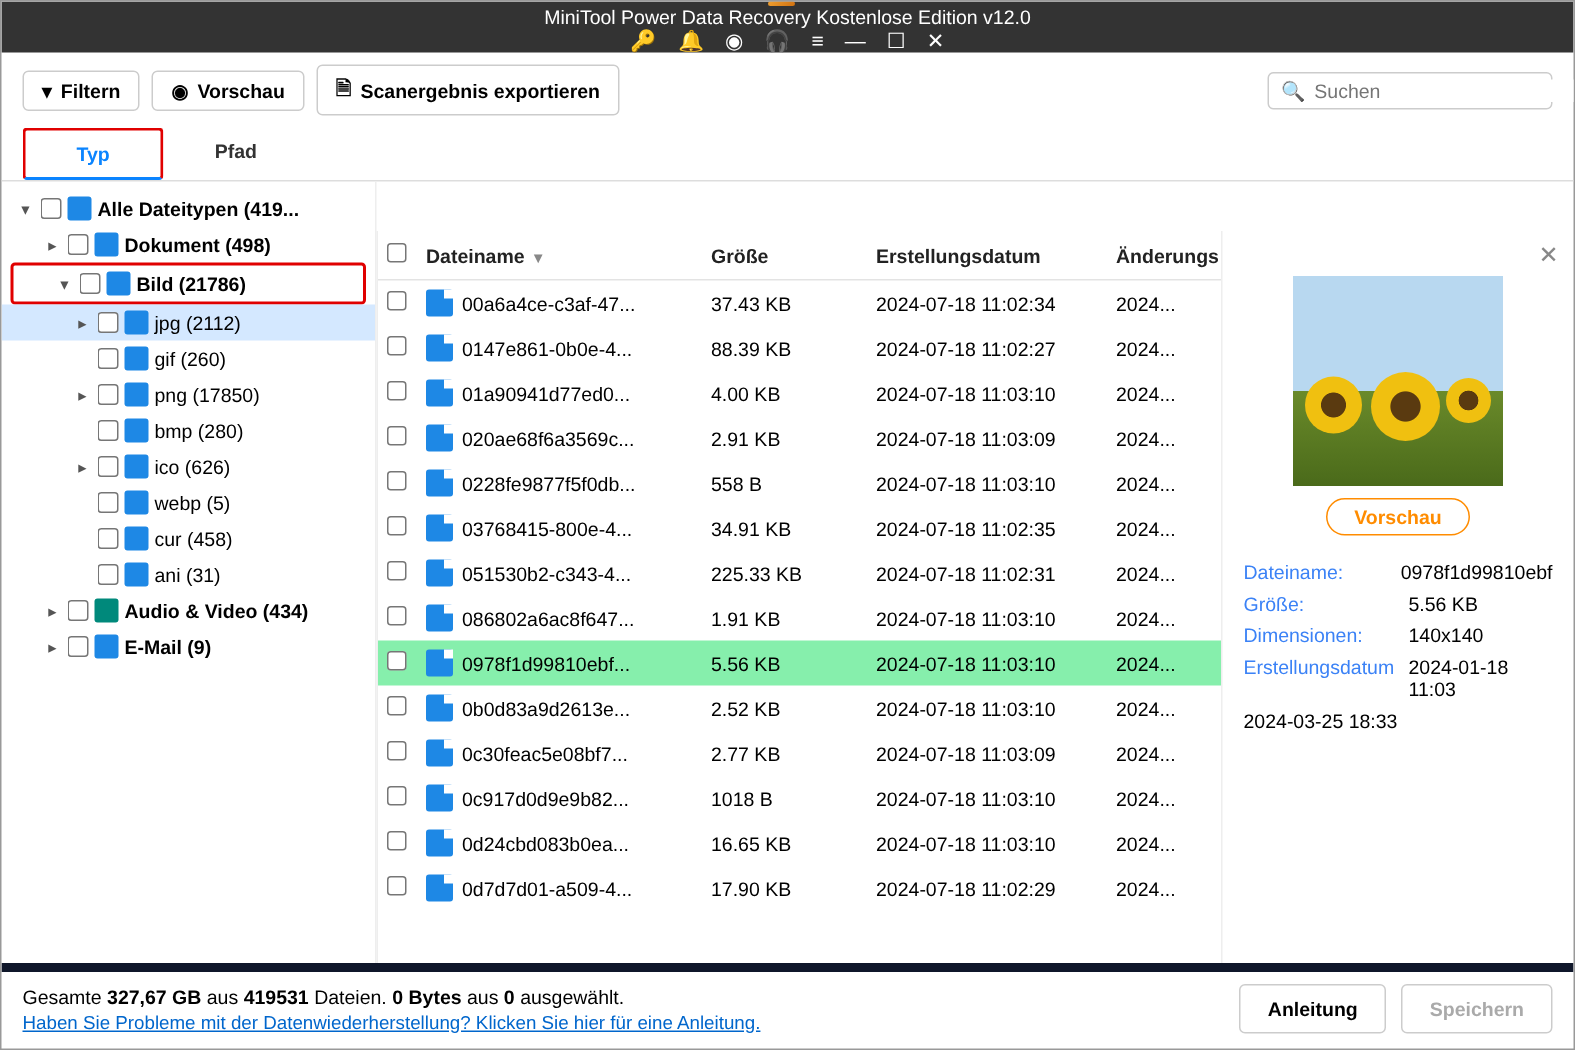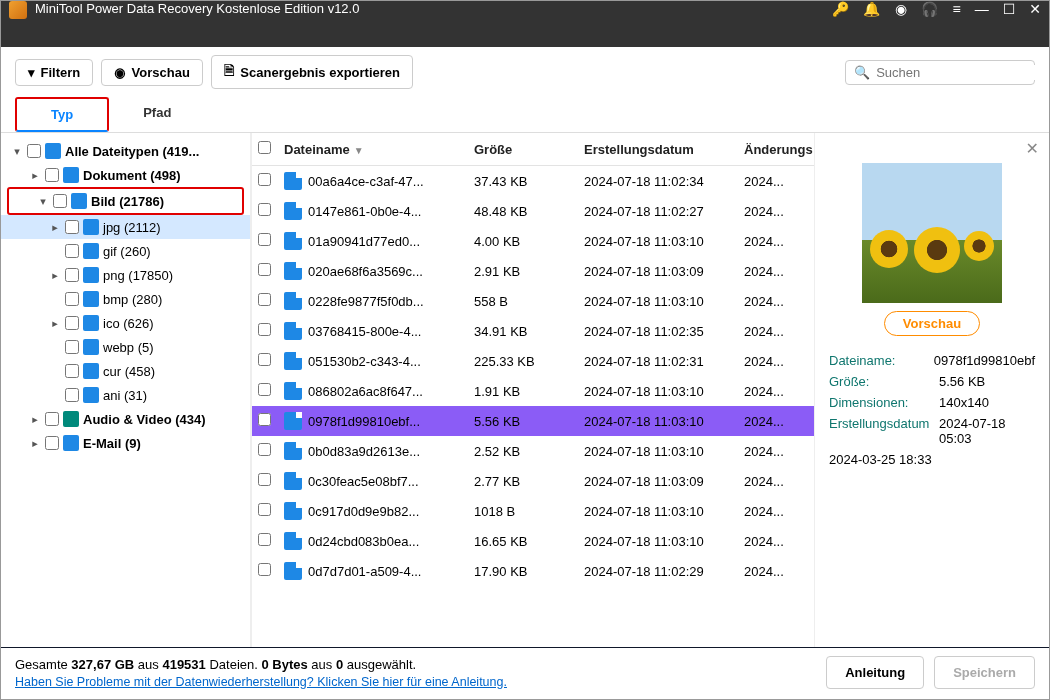--- a/index.html
+++ b/index.html
@@ -1,17 +1,17 @@
 <!DOCTYPE html>
 <html><head>
 <meta charset="utf-8">
 <style>
 * { box-sizing: border-box; margin: 0; padding: 0; font-family: "Segoe UI", Arial, sans-serif; font-size: 13px; }
 body { width: 1050px; height: 700px; background: #fff; overflow: hidden; display: flex; flex-direction: column; border:1px solid #999; }
-.titlebar { background: #333; color: #fff; height: 46px; display: flex; align-items: flex-start; padding: 0 8px; }
+.titlebar { background: #333; color: #fff; height: 34px; display: flex; align-items: center; padding: 0 8px; flex-direction: column; }
 .titlebar .logo { width:18px; height:18px; background: linear-gradient(135deg,#f0a030,#d07010); border-radius:3px; margin-right:8px; }
 .titlebar .title { flex: 1; font-size: 13px; }
 .titlebar .win-icons { display: flex; gap: 14px; align-items:center; }
 .win-icons span { cursor: pointer; font-size:14px; }
 .toolbar { display:flex; align-items:center; padding: 8px 14px; gap: 8px; }
 .btn { border:1px solid #ccc; background:#fff; padding:5px 12px; border-radius:4px; cursor:pointer; display:flex; align-items:center; gap:6px; font-weight:600; }
 .searchbox { margin-left:auto; border:1px solid #ccc; border-radius:4px; padding:4px 8px; display:flex; align-items:center; gap:6px; width:190px; }
 .searchbox input { border:none; outline:none; flex:1; font-size:13px; }
 .tabs { display:flex; border-bottom:1px solid #ddd; padding-left:14px; gap:0; }
 .tab { padding:8px 34px; cursor:pointer; font-weight:600; color:#333; }
@@ -19,41 +19,41 @@
 .red-box { border:2px solid #e00000; border-radius:3px; }
 .main { flex:1; display:flex; overflow:hidden; }
 .sidebar { width:250px; border-right:1px solid #eee; overflow-y:auto; padding:6px 0; }
 .tree-row { display:flex; align-items:center; gap:4px; padding:4px 6px; cursor:pointer; white-space:nowrap; }
 .tree-row.sel { background:#d4e8ff; }
 .tree-row input[type=checkbox]{ width:14px; height:14px; }
 .indent0{padding-left:10px}.indent1{padding-left:28px}.indent2{padding-left:48px}
 .chev { width:12px; display:inline-block; text-align:center; color:#555; font-size:11px; }
 .cat-icon { width:16px; height:16px; display:inline-block; border-radius:2px; }
 .ic-all{background:#1e88e5}.ic-doc{background:#1e88e5}.ic-img{background:#1e88e5}.ic-aud{background:#00897b}.ic-mail{background:#1e88e5}
-.listarea { flex:1; display:flex; overflow:hidden; border-left:1px solid #eee; }
+.listarea { flex:1; display:flex; overflow:hidden; border-left:1px solid #eee;margin-top:33px; }
 .filelist { flex:1; overflow-y:auto; position:relative; }
 .hdr { display:flex; position:sticky; top:0; background:#fff; border-bottom:1px solid #e3e3e3; padding:8px 6px; font-weight:600; color:#222; align-items:center; }
 .hdr .col-chk{width:26px}.col-name{flex:1}.col-size{width:110px}.col-date{width:160px}.col-mod{width:64px}
 .sort-ind{color:#888; font-size:10px; margin-left:4px;}
 .frow { display:flex; align-items:center; padding:6px 6px; border-bottom:0; cursor:pointer; }
-.frow.sel { background:#8b5cf6; }
+.frow.sel { background:#86efac; }
 .frow .col-chk{width:26px}
 .frow .fico{width:18px; height:18px; background:#1e88e5; border-radius:2px; margin-right:6px; position:relative;}
 .frow .fico::after{content:"";position:absolute;top:0;right:0;width:6px;height:6px;background:#fff;}
 .frow .name{flex:1; overflow:hidden; text-overflow:ellipsis; white-space:nowrap;}
 .frow .sz{width:110px}.frow .dt{width:160px}.frow .md{width:64px; overflow:hidden; text-overflow:ellipsis;}
 .preview { width:235px; border-left:1px solid #eee; padding:10px 14px; position:relative; }
 .preview .close{position:absolute; top:6px; right:10px; color:#888; cursor:pointer; font-size:16px;}
 .thumb { width:140px; height:140px; margin:20px auto 8px; background:linear-gradient(#b8d8f0 0%, #b8d8f0 55%, #6a8a2a 55%, #4a6a1a 100%); position:relative; }
 .sun{position:absolute;border-radius:50%;background:radial-gradient(circle,#5a3a10 30%,#f0c010 32%);}
 .sun.s1{width:38px;height:38px;bottom:35px;left:8px}.sun.s2{width:46px;height:46px;bottom:30px;left:52px}.sun.s3{width:30px;height:30px;bottom:42px;right:8px}
 .pv-btn{display:block; margin:4px auto 14px; border:1px solid #ff8c00; color:#ff8c00; background:#fff; padding:4px 18px; border-radius:14px; cursor:pointer; font-weight:600;}
 .meta-row{display:flex; padding:3px 0; font-size:12.5px;}
-.meta-row .k{width:110px; color:#0f766e;}.meta-row .v{flex:1;}
-.footer { border-top:1px solid #0f172a; padding:8px 14px 10px; display:flex; align-items:center; }
+.meta-row .k{width:110px; color:#3b82f6;}.meta-row .v{flex:1;}
+.footer { border-top:6px solid #0f172a; padding:8px 14px 10px; display:flex; align-items:center; }
 .footer-left{flex:1}
 .footer-left a{color:#0066cc; text-decoration:underline; font-size:12.5px;}
 .stat-line{font-size:13px; margin-bottom:2px;}
 .fbtn{border:1px solid #ccc; background:#fff; padding:8px 18px; border-radius:4px; font-weight:700; cursor:pointer; margin-left:10px;}
 .fbtn.disabled{color:#aaa;}
 .key-ic{color:#f0c040}
 </style>
 </head>
 <body>
 
@@ -196,21 +196,21 @@
     <span class="fico"></span>
     <span class="name">00a6a4ce-c3af-47...</span>
     <span class="sz">37.43 KB</span>
     <span class="dt">2024-07-18 11:02:34</span>
     <span class="md">2024...</span>
           </div>
           <div class="frow">
             <span class="col-chk"><input type="checkbox" style=""></span>
     <span class="fico"></span>
     <span class="name">0147e861-0b0e-4...</span>
-    <span class="sz">48.48 KB</span>
+    <span class="sz">88.39 KB</span>
     <span class="dt">2024-07-18 11:02:27</span>
     <span class="md">2024...</span>
           </div>
           <div class="frow">
             <span class="col-chk"><input type="checkbox" style=""></span>
     <span class="fico"></span>
     <span class="name">01a90941d77ed0...</span>
     <span class="sz">4.00 KB</span>
     <span class="dt">2024-07-18 11:03:10</span>
     <span class="md">2024...</span>
@@ -322,21 +322,21 @@
           <div class="meta-row">
             <span class="k">Größe:</span>
             <span class="v">5.56 KB</span>
           </div>
           <div class="meta-row">
             <span class="k">Dimensionen:</span>
             <span class="v">140x140</span>
           </div>
           <div class="meta-row">
             <span class="k">Erstellungsdatum</span>
-            <span class="v">2024-07-18 05:03</span>
+            <span class="v">2024-01-18 11:03</span>
           </div>
           <div class="meta-row">
             <span class="v">2024-03-25 18:33</span>
           </div>
         </div>
     </div>
   </div>
 </div>
 
 <div class="footer">

